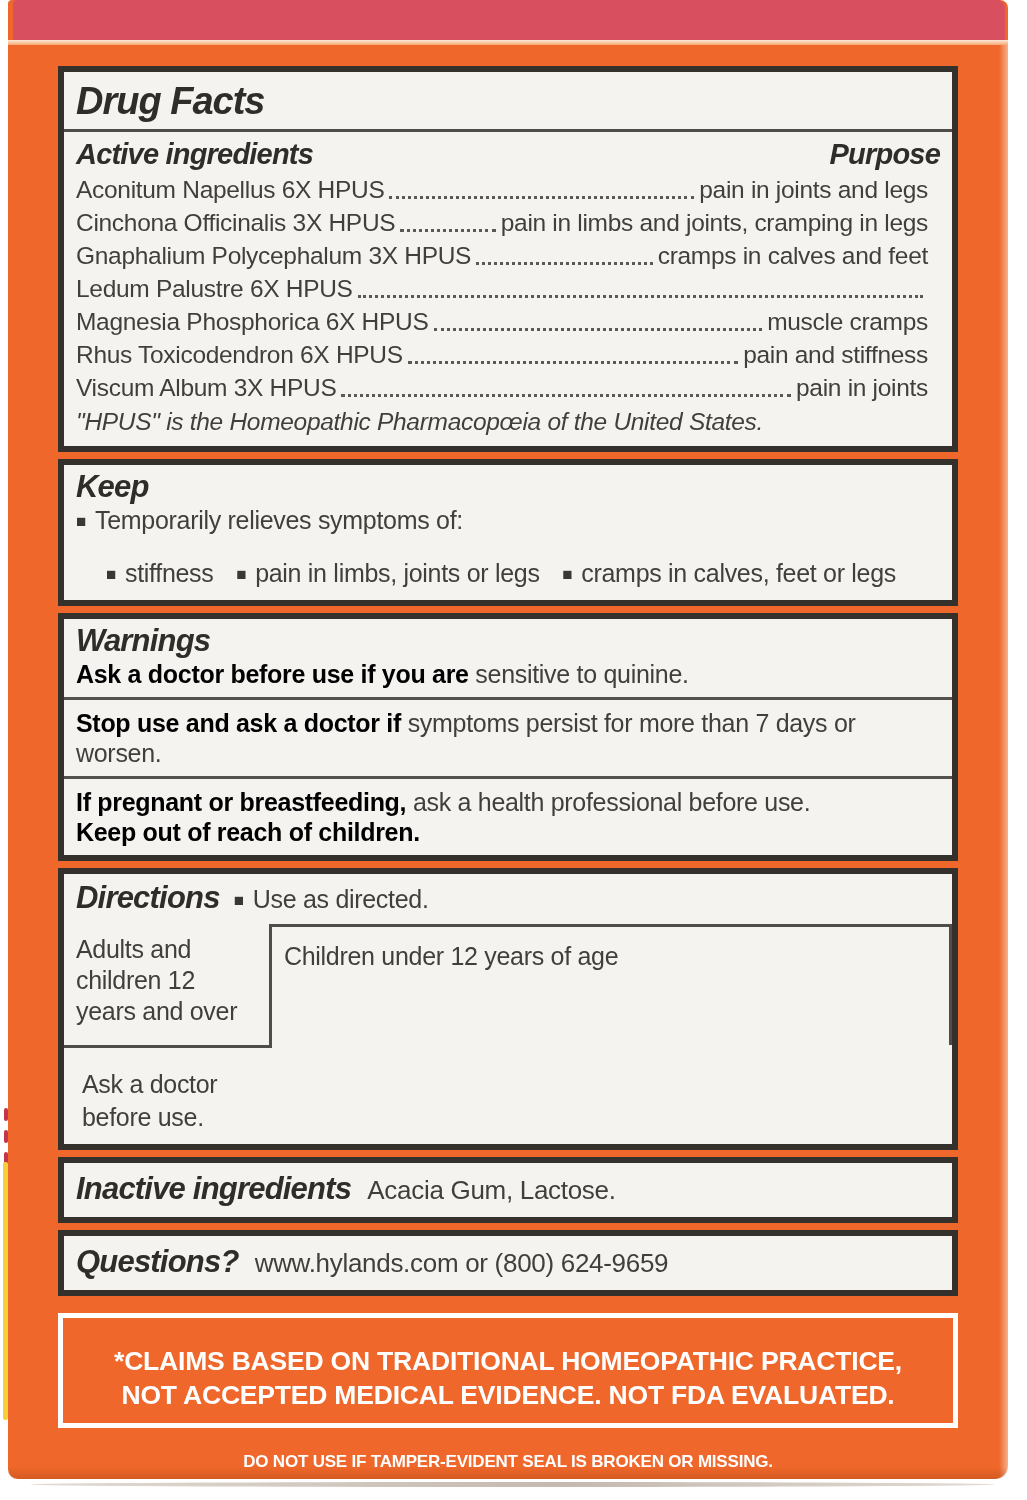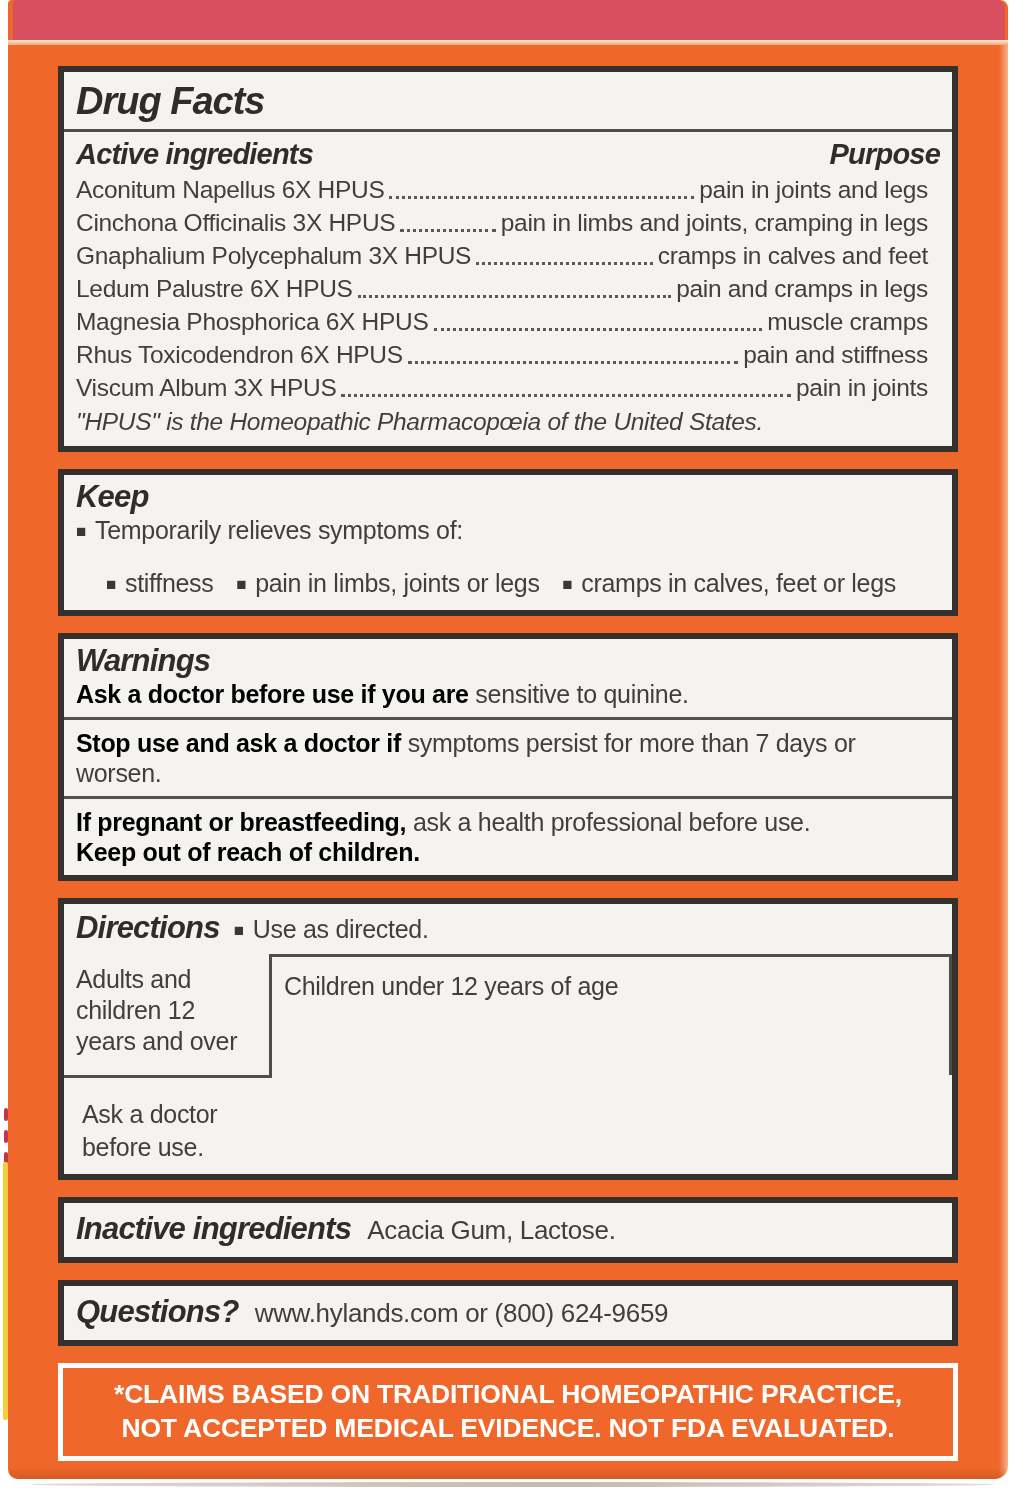--- a/index.html
+++ b/index.html
@@ -18,21 +18,21 @@
     border-radius:0 8px 14px 0;}
   .box::after{content:"";position:absolute;left:0;bottom:0;width:100%;height:12px;
     background:linear-gradient(to bottom,rgba(0,0,0,0),rgba(140,55,10,.28));
     border-radius:0 0 14px 10px;}
   .red-strip{position:absolute;left:5px;top:0;width:992px;height:40px;
     background:var(--red_strip);border-radius:4px 8px 0 0;}
   .top-glint{position:absolute;left:0;top:40px;width:100%;height:5px;
     background:linear-gradient(#fbe9dc,#f7a872);}
 
   .content{position:absolute;left:0;top:0;width:100%;height:100%;padding:66px 50px 0;}
-  .stack{display:flex;flex-direction:column;gap:17px;}
+  .stack{display:flex;flex-direction:column;gap:7px;}
 
   .panel{background:var(--label_bg);border:6px solid var(--ink);color:var(--text);
     padding:4px 0 8px;letter-spacing:-0.3px;}
   .px{padding-left:12px;padding-right:24px;}
 
   .h1{font-size:38px;font-weight:bold;font-style:italic;color:#2e2d2a;
     letter-spacing:-1px;padding:4px 12px 6px;}
   .rule{border-top:3px solid #504d49;}
   .thin-rule{border-top:3px solid #55524e;margin:8px 0;}
 
@@ -61,21 +61,21 @@
   .dir-what{font-size:25px;line-height:33px;padding:8px 10px 18px 18px;}
   .row2{border-top:3px solid #504d49;}
   .row2.dir-who{padding-top:14px;padding-bottom:26px;}
   .row2.dir-what{padding-top:20px;padding-bottom:10px;}
 
   .inline-panel{padding:8px 0 10px;}
   .inline-panel .h2{display:inline;margin-right:12px;}
   .inline-panel .body-line{display:inline;font-size:26px;}
 
   .claims{margin:17px 0 0;border:5px solid #fff;color:#fff;text-align:center;
-    font-weight:bold;font-size:26.5px;line-height:34px;padding:9px 6px 11px;
+    font-weight:bold;font-size:26.5px;line-height:34px;padding:26px 6px 11px;
     letter-spacing:-0.2px;}
   .tamper{margin-top:24px;color:#fff;text-align:center;font-weight:bold;
     font-size:17px;letter-spacing:-0.2px;}
 
   .sliver-yellow{position:absolute;left:3px;top:1162px;width:5px;height:258px;
     background:var(--yellow_sliver);border-radius:2px;}
   .dash{position:absolute;left:4px;width:4px;height:13px;background:var(--pink_dash);
     border-radius:2px;}
   .floor{position:absolute;left:30px;top:1482px;width:965px;height:5px;
     background:linear-gradient(to right,#ddd4cb,#b9ada2 55%,#ddd4cb);
@@ -111,21 +111,20 @@
               <span class="ing-purpose">pain in limbs and joints, cramping in legs</span>
             </div>
             <div class="ing-row">
               <span class="ing-name">Gnaphalium Polycephalum 3X HPUS</span>
               <span class="leader"></span>
               <span class="ing-purpose">cramps in calves and feet</span>
             </div>
             <div class="ing-row">
               <span class="ing-name">Ledum Palustre 6X HPUS</span>
               <span class="leader"></span>
-              <span class="ing-purpose">pain and cramps in legs</span>
             </div>
             <div class="ing-row">
               <span class="ing-name">Magnesia Phosphorica 6X HPUS</span>
               <span class="leader"></span>
               <span class="ing-purpose">muscle cramps</span>
             </div>
             <div class="ing-row">
               <span class="ing-name">Rhus Toxicodendron 6X HPUS</span>
               <span class="leader"></span>
               <span class="ing-purpose">pain and stiffness</span>

